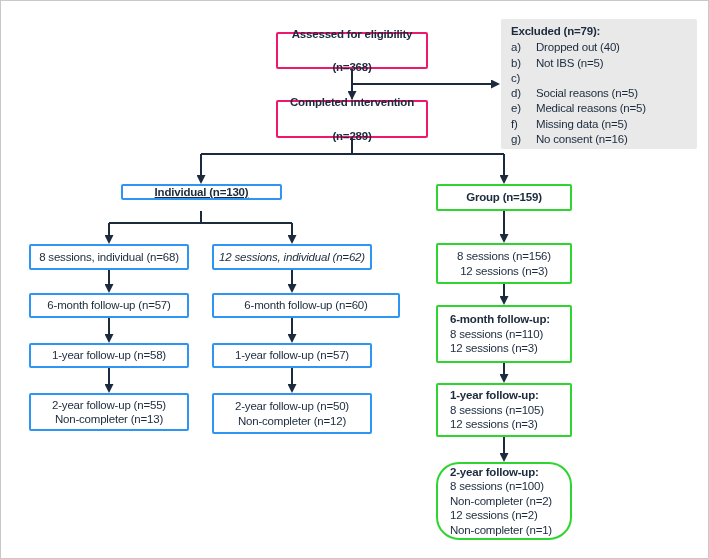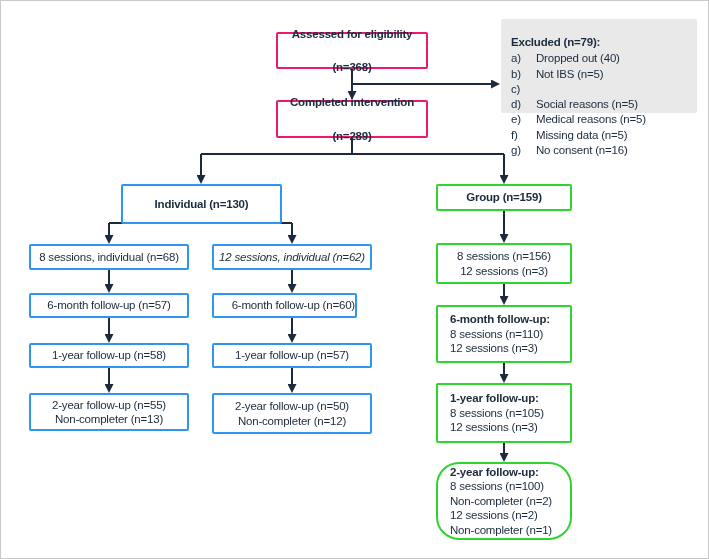--- a/index.html
+++ b/index.html
@@ -40,25 +40,25 @@
   .left-align {
     align-items: flex-start;
     text-align: left;
     padding-left: 12px;
     padding-right: 4px;
   }
   .bold-line { font-weight: bold; }
   #excluded-panel {
     position: absolute;
     left: 500px; top: 18px;
-    width: 196px; height: 94px;
+    width: 196px; height: 130px;
     box-sizing: border-box;
     background: var(--panel);
     border-radius: 2px;
-    padding: 16px 8px 6px 10px;
+    padding: 5px 8px 6px 10px;
     font-size: 11.5px;
     line-height: 15.3px;
     letter-spacing: -0.2px;
     color: var(--ink);
   }
   #excluded-title { font-weight: bold; margin-bottom: 1px; }
   .excl-row { display: grid; grid-template-columns: 25px 1fr; }
 </style>
 </head>
 <body>
@@ -133,21 +133,21 @@
     <div class="excl-row">
       <span>f)</span>
       <span>Missing data (n=5)</span>
     </div>
     <div class="excl-row">
       <span>g)</span>
       <span>No consent (n=16)</span>
     </div>
   </div>
 
-  <div class="box blueb hdr" style="left:120px; top:183px; width:161px; height:40px;">
+  <div class="box blueb hdr" style="left:120px; top:183px; width:161px; height:16px;text-decoration:underline;">
     <span>Individual (n=130)</span>
   </div>
   <div class="box greenb hdr" style="left:435px; top:183px; width:136px; height:27px;">
     <span>Group (n=159)</span>
   </div>
 
   <div class="box blueb" style="left:28px; top:243px; width:160px; height:26px;">
     <span>8 sessions, individual (n=68)</span>
   </div>
   <div class="box blueb" style="left:28px; top:292px; width:160px; height:25px;">
@@ -157,41 +157,41 @@
     <span>1-year follow-up (n=58)</span>
   </div>
   <div class="box blueb" style="left:28px; top:392px; width:160px; height:38px;">
     <span>2-year follow-up (n=55)</span>
     <span>Non-completer (n=13)</span>
   </div>
 
   <div class="box blueb" style="left:211px; top:243px; width:160px; height:26px;font-style:italic;">
     <span>12 sessions, individual (n=62)</span>
   </div>
-  <div class="box blueb" style="left:211px; top:292px; width:145px; height:25px;align-items:flex-end;">
+  <div class="box blueb" style="left:211px; top:292px; width:188px; height:25px;">
     <span>6-month follow-up (n=60)</span>
   </div>
   <div class="box blueb" style="left:211px; top:342px; width:160px; height:25px;">
     <span>1-year follow-up (n=57)</span>
   </div>
   <div class="box blueb" style="left:211px; top:392px; width:160px; height:41px;">
     <span>2-year follow-up (n=50)</span>
     <span>Non-completer (n=12)</span>
   </div>
 
   <div class="box greenb" style="left:435px; top:242px; width:136px; height:41px;">
     <span>8 sessions (n=156)</span>
     <span>12 sessions (n=3)</span>
   </div>
   <div class="box greenb left-align" style="left:435px; top:304px; width:136px; height:58px;">
     <span class="bold-line">6-month follow-up:</span>
     <span>8 sessions (n=110)</span>
     <span>12 sessions (n=3)</span>
   </div>
-  <div class="box greenb left-align" style="left:435px; top:382px; width:136px; height:60px;">
+  <div class="box greenb left-align" style="left:435px; top:382px; width:136px; height:54px;">
     <span class="bold-line">1-year follow-up:</span>
     <span>8 sessions (n=105)</span>
     <span>12 sessions (n=3)</span>
   </div>
   <div class="box greenb left-align" style="left:435px; top:461px; width:136px; height:78px;border-radius:23px;">
     <span class="bold-line">2-year follow-up:</span>
     <span>8 sessions (n=100)</span>
     <span>Non-completer (n=2)</span>
     <span>12 sessions (n=2)</span>
     <span>Non-completer (n=1)</span>

